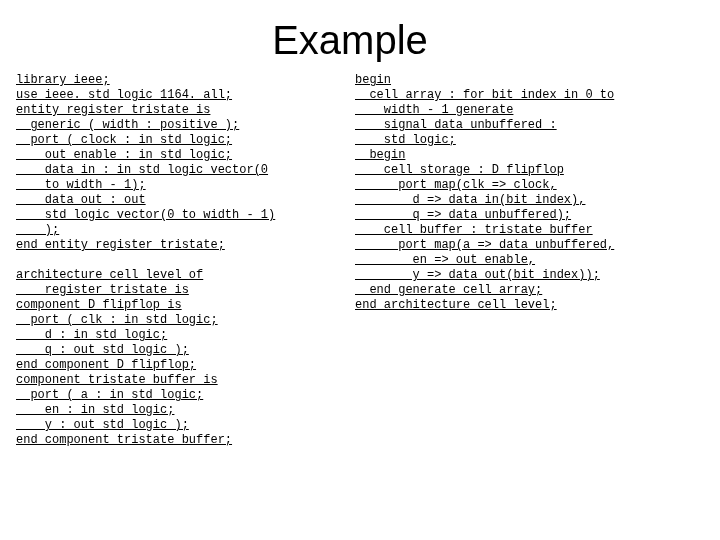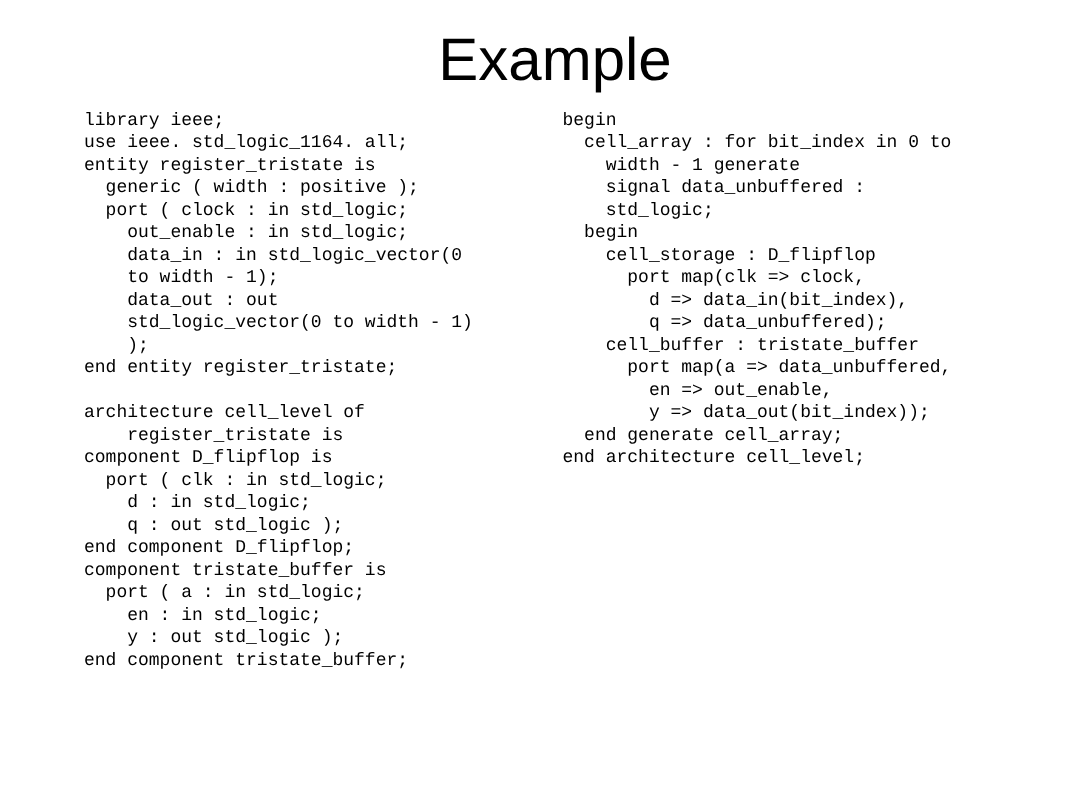--- a/index.html
+++ b/index.html
@@ -10,31 +10,32 @@
     background: #fff;
     font-family: Arial, Helvetica, sans-serif;
     color: #000;
     overflow: hidden;
   }
   .slide {
     width: 720px;
     height: 540px;
     position: relative;
     box-sizing: border-box;
-    padding: 18px 36px 0 56px;
+    padding: 18px 36px 0 16px;
   }
   .title {
     font-size: 40px;
     text-align: center;
     margin: 0 0 10px 0;
     font-weight: 400;
   }
   .cols {
     display: flex;
     gap: 10px;
+    text-decoration: underline;
   }
   .col {
     flex: 1;
     font-family: "Courier New", Courier, monospace;
     font-size: 12px;
     line-height: 1.25;
     white-space: pre;
   }
 </style>
 </head>

